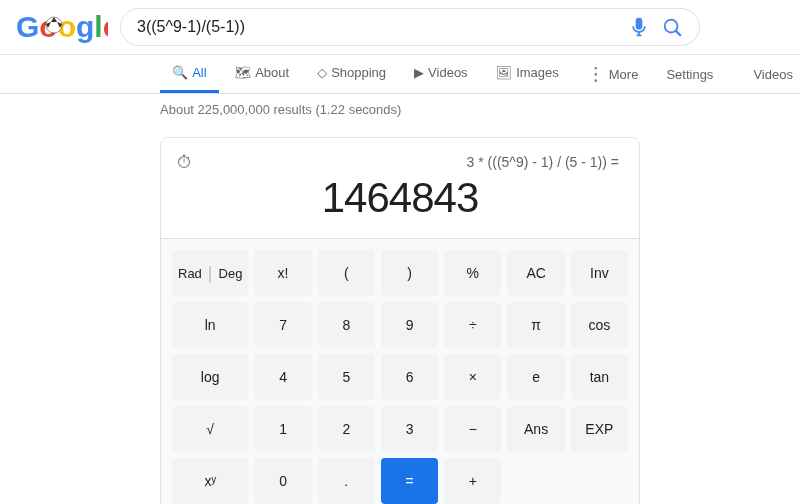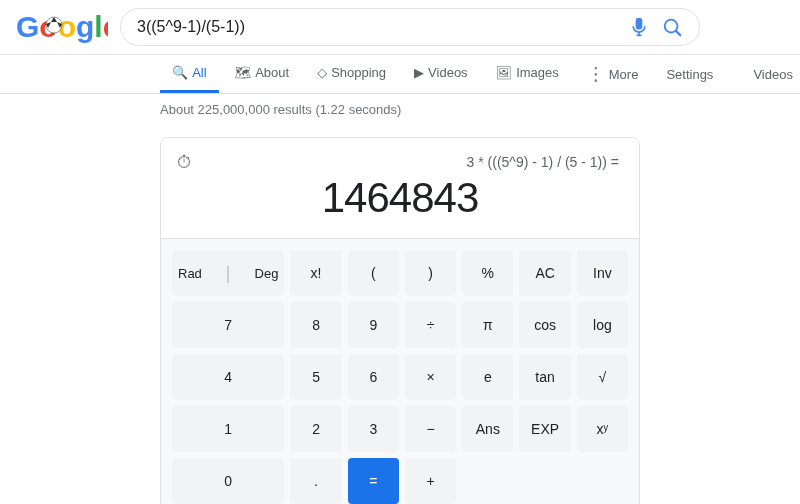--- a/index.html
+++ b/index.html
@@ -178,21 +178,21 @@
       height: 46px;
       display: flex;
       align-items: center;
       justify-content: center;
     }
 
     .calc-btn.rad-deg-container {
       display: flex;
       align-items: center;
       justify-content: center;
-      gap: 18px;
+      gap: 0;
       background: #f1f3f4;
       padding: 0;
     }
 
     .rad-btn, .deg-btn {
       background: none;
       border: none;
       cursor: pointer;
       font-size: 13px;
       padding: 4px 6px;
@@ -304,20 +304,21 @@
       <span class="rad-deg-divider">|</span>
       <button class="deg-btn">Deg</button>
     </div>
     <button class="calc-btn">x!</button>
     <button class="calc-btn">(</button>
     <button class="calc-btn">)</button>
     <button class="calc-btn">%</button>
     <button class="calc-btn">AC</button>
 
     <button class="calc-btn">Inv</button>
+    <button class="calc-btn">ln</button>
     <button class="calc-btn">7</button>
     <button class="calc-btn">8</button>
     <button class="calc-btn">9</button>
     <button class="calc-btn">÷</button>
 
     <button class="calc-btn">π</button>
     <button class="calc-btn">cos</button>
     <button class="calc-btn">log</button>
     <button class="calc-btn">4</button>
     <button class="calc-btn">5</button>

